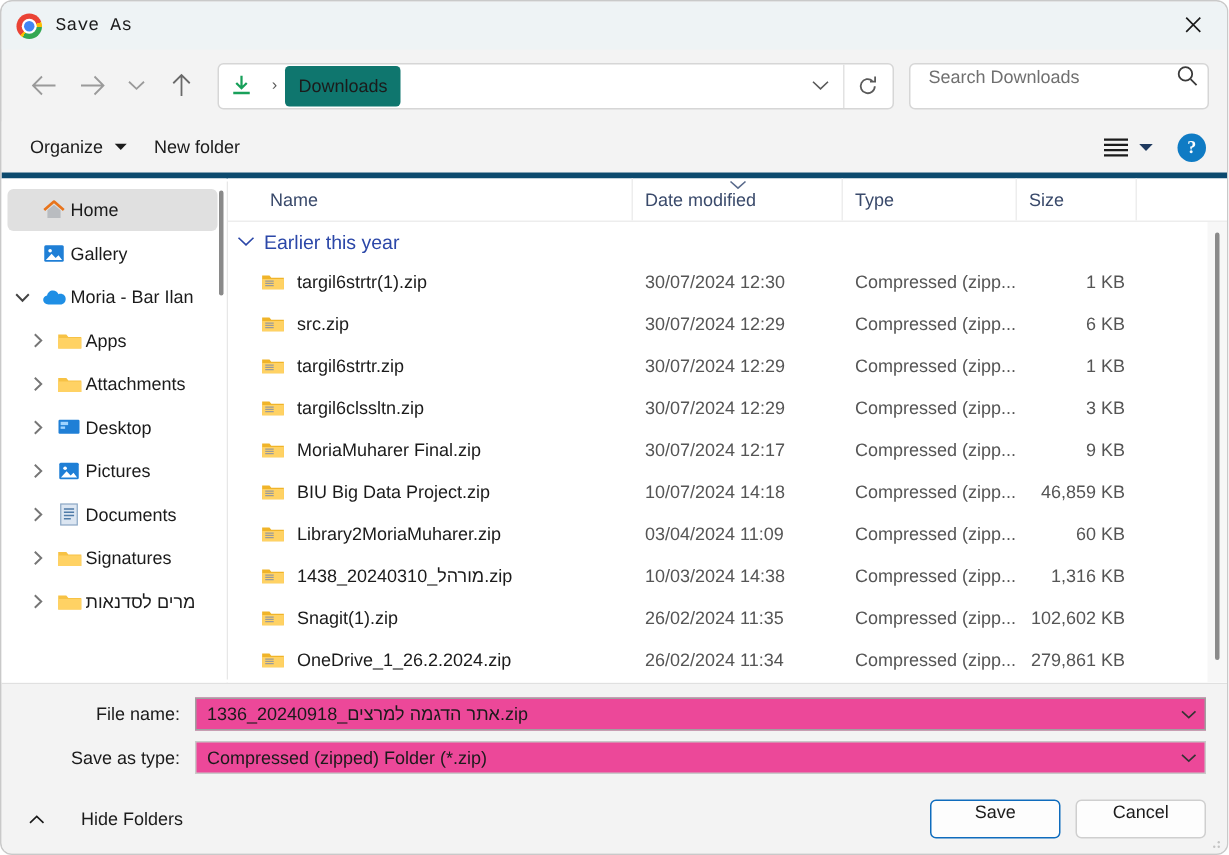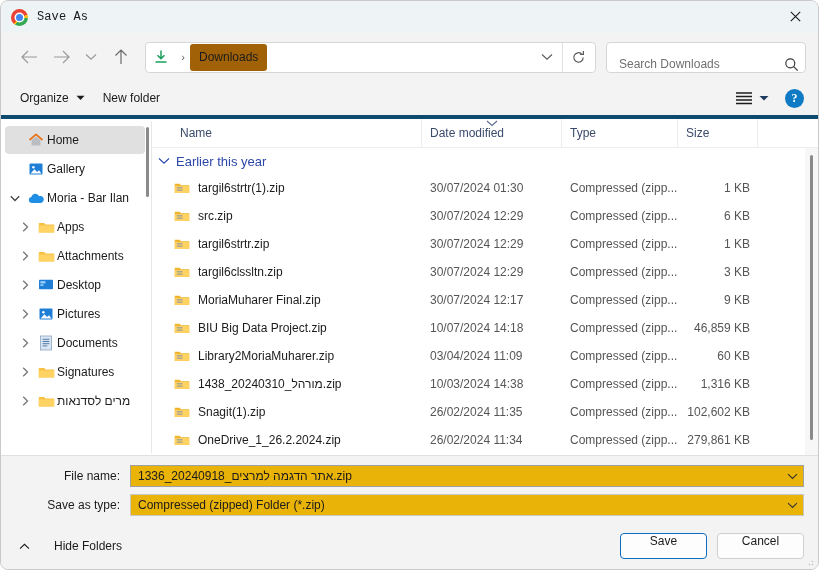--- a/index.html
+++ b/index.html
@@ -105,21 +105,21 @@
   .addr-sep {
     color: #5a5a5a;
     font-size: 11px;
     width: 14px;
     text-align: center;
     flex: 0 0 auto;
   }
   .addr-crumb {
     font-size: 12px;
     color: #1b1b1b;
-    background: #a16207;
+    background: #0f766e;
     height: 27px;
     display: flex; align-items: center;
     padding: 0 9px;
     border-radius: 3px;
   }
   .addr-spacer { flex: 1 1 auto; }
   .addr-chevron, .addr-refresh {
     width: 30px; height: 29px;
     display: flex; align-items: center; justify-content: center;
     color: #444;
@@ -129,21 +129,21 @@
     width:1px; height:29px; background:#e2e2e2; flex:0 0 auto;
   }
   .searchbar {
     width: 200px;
     height: 31px;
     margin-left: 10px;
     background: #ffffff;
     border: 1px solid #d6d6d6;
     border-radius: 4px;
     display: flex;
-    align-items: flex-end;
+    align-items: flex-start;
     padding: 0 6px 0 10px;
     flex: 0 0 auto;
   }
   .searchbar input {
     flex: 1 1 auto;
     border: none; outline: none;
     font-size: 12px;
     font-family: "Liberation Sans", sans-serif;
     color: #1b1b1b;
     background: transparent;
@@ -342,21 +342,21 @@
     width: 115px;
     flex: 0 0 115px;
     text-align: right;
     padding-right: 10px;
     font-size: 12px;
     color: #1b1b1b;
   }
   .combo {
     flex: 1 1 auto;
     height: 22px;
-    background: #eab308;
+    background: #ec4899;
     border: 1px solid #a0a0a0;
     display: flex;
     align-items: center;
     padding: 0 0 0 5px;
     min-width: 0;
   }
   .combo.type { border-color: #c8c8c8; }
   .combo input {
     flex: 1 1 auto;
     border: none; outline: none;
@@ -690,21 +690,21 @@
 
         <div class="row">
           <div class="r-name">
             <svg class="zipicon" width="17" height="14" viewBox="0 0 17 14">
               <path d="M0.8 2.4 H6 L7.3 4 H16.2 V12.2 H0.8 Z" fill="#f0b429"></path>
               <path d="M0.8 4.8 H16.2 V12.2 H0.8 Z" fill="#ffd264"></path>
               <path d="M3 6.4 H9 M3 8 H9 M3 9.6 H9" stroke="#9a9a9a" stroke-width="0.9"></path>
             </svg>
             <span>targil6strtr(1).zip</span>
           </div>
-          <div class="r-date">30/07/2024 01:30</div>
+          <div class="r-date">30/07/2024 12:30</div>
           <div class="r-type">Compressed (zipp...</div>
           <div class="r-size">1 KB</div>
         </div>
 
         <div class="row">
           <div class="r-name">
             <svg class="zipicon" width="17" height="14" viewBox="0 0 17 14">
               <path d="M0.8 2.4 H6 L7.3 4 H16.2 V12.2 H0.8 Z" fill="#f0b429"></path>
               <path d="M0.8 4.8 H16.2 V12.2 H0.8 Z" fill="#ffd264"></path>
               <path d="M3 6.4 H9 M3 8 H9 M3 9.6 H9" stroke="#9a9a9a" stroke-width="0.9"></path>

